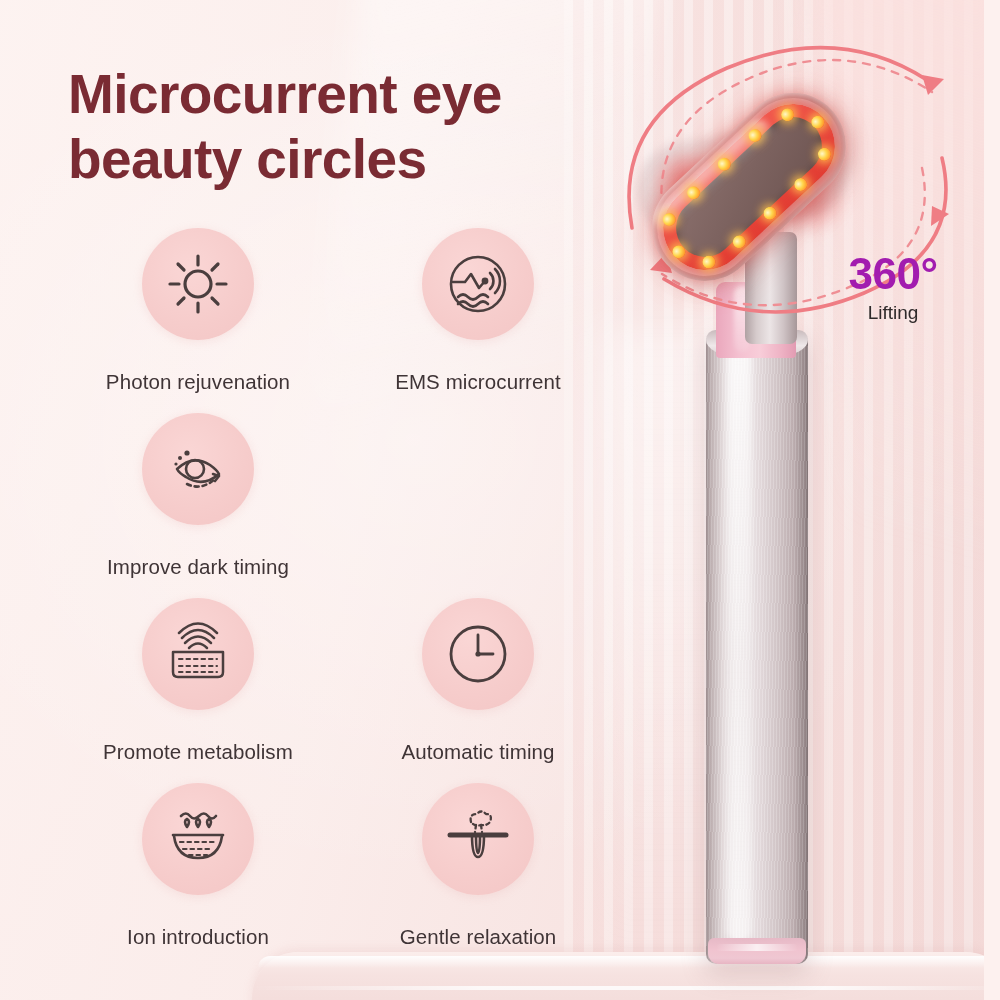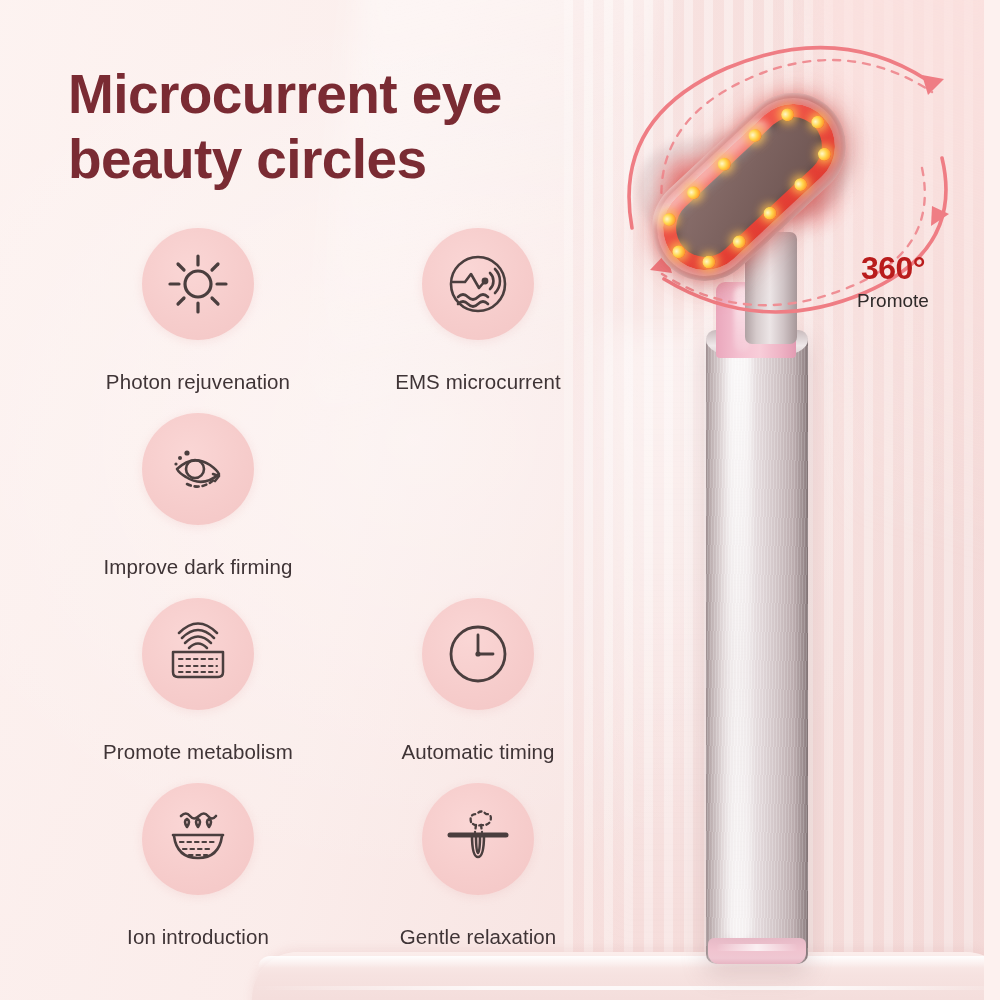--- a/index.html
+++ b/index.html
@@ -129,21 +129,21 @@
     background:radial-gradient(circle at 40% 35%,#fff7c8 0%,#ffd54a 40%,#ff9b2e 72%,#f0592e 100%);
     box-shadow:0 0 9px 3px rgba(255,190,80,.85);}
   .head-gloss{position:absolute;left:20px;top:8px;width:150px;height:24px;border-radius:40px;
     background:linear-gradient(180deg,rgba(255,255,255,.70),rgba(255,255,255,0));filter:blur(3px);}
 
   
   .rot-svg{position:absolute;left:592px;top:18px;width:400px;height:330px;}
 
   
   .badge360{position:absolute;left:838px;top:252px;text-align:center;width:110px;}
-  .badge360 .num{font-size:32px;font-weight:700;color:#b91c1c;line-height:1;letter-spacing:-.5px;}
+  .badge360 .num{font-size:44px;font-weight:700;color:#a21caf;line-height:1;letter-spacing:-.5px;}
   .badge360 .sub{font-size:19px;color:#2f2a2a;margin-top:6px;}
 </style>
 </head>
 <body>
 
 <div id="stage">
 
   <div class="bg-base"></div>
   <div class="bg-warm"></div>
   <div class="bg-stripes"></div>
@@ -204,21 +204,21 @@
           <svg width="66" height="66" viewBox="0 0 66 66" fill="none" stroke="#4a3e3e" stroke-width="2.6" stroke-linecap="round" stroke-linejoin="round">
             <path d="M12 33 q16 -15 33 -4 q7 5 9 9 q-16 14 -33 3 q-7 -4 -9 -8 z"></path>
             <circle cx="30" cy="33" r="9"></circle>
             <circle cx="22" cy="17" r="2.6" fill="#4a3e3e" stroke="none"></circle>
             <circle cx="15" cy="22" r="2.0" fill="#4a3e3e" stroke="none"></circle>
             <circle cx="11" cy="28" r="1.6" fill="#4a3e3e" stroke="none"></circle>
             <path d="M22 48 q14 7 28 -5" stroke-dasharray="4 4"></path>
             <path d="M48 38 l6 2 l-4 5"></path>
           </svg>
         </div>
-        <div class="flabel">Improve dark firming</div>
+        <div class="flabel">Improve dark timing</div>
       </div>
     </div>
 
     <div class="frow">
       <div class="fcell">
         <div class="fbadge">
           <svg width="66" height="64" viewBox="0 0 66 64" fill="none" stroke="#4a3e3e" stroke-width="2.5" stroke-linecap="round" stroke-linejoin="round">
             <path d="M24 26 q9 -9 18 0"></path>
             <path d="M20 21 q13 -13 26 0"></path>
             <path d="M17 16 q16 -16 32 0"></path>
@@ -337,18 +337,18 @@
         <div class="led" style="left:146px;top:80px;"></div>
         <div class="led" style="left:104px;top:80px;"></div>
         <div class="led" style="left:62px;top:80px;"></div>
         <div class="led" style="left:26px;top:74px;"></div>
         <div class="led" style="left:11px;top:46px;"></div>
       </div>
     </div>
 
     <div class="badge360">
       <div class="num">360°</div>
-      <div class="sub">Promote</div>
+      <div class="sub">Lifting</div>
     </div>
 
   </div>
 
 </div>
 
 </body></html>

